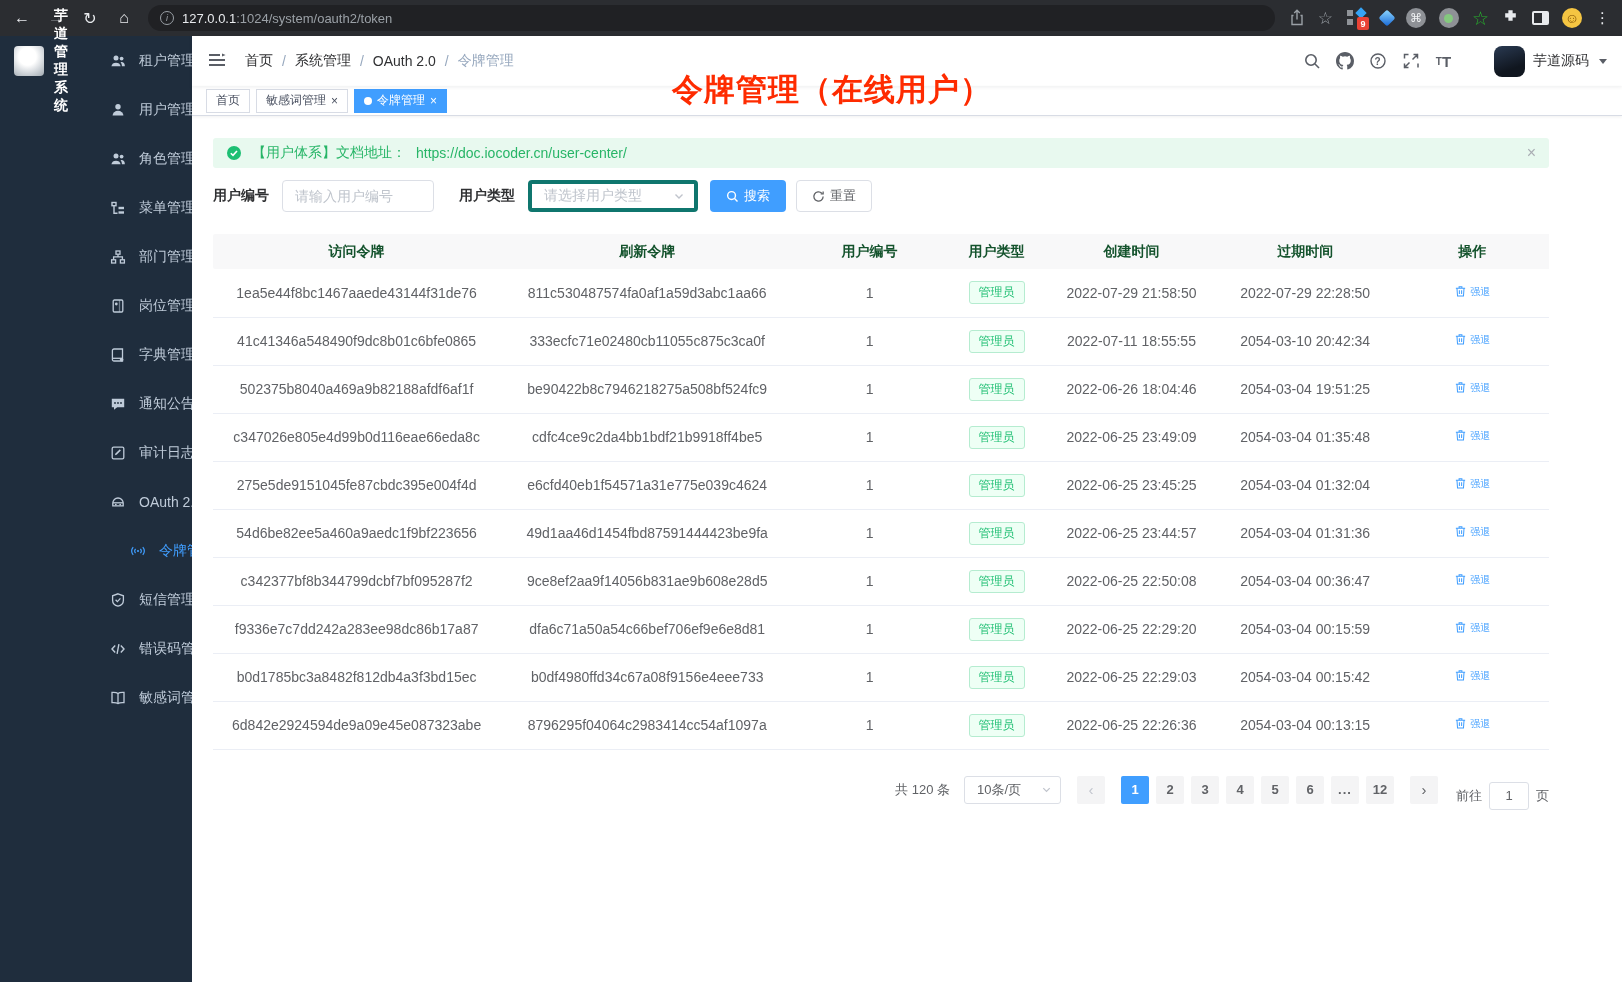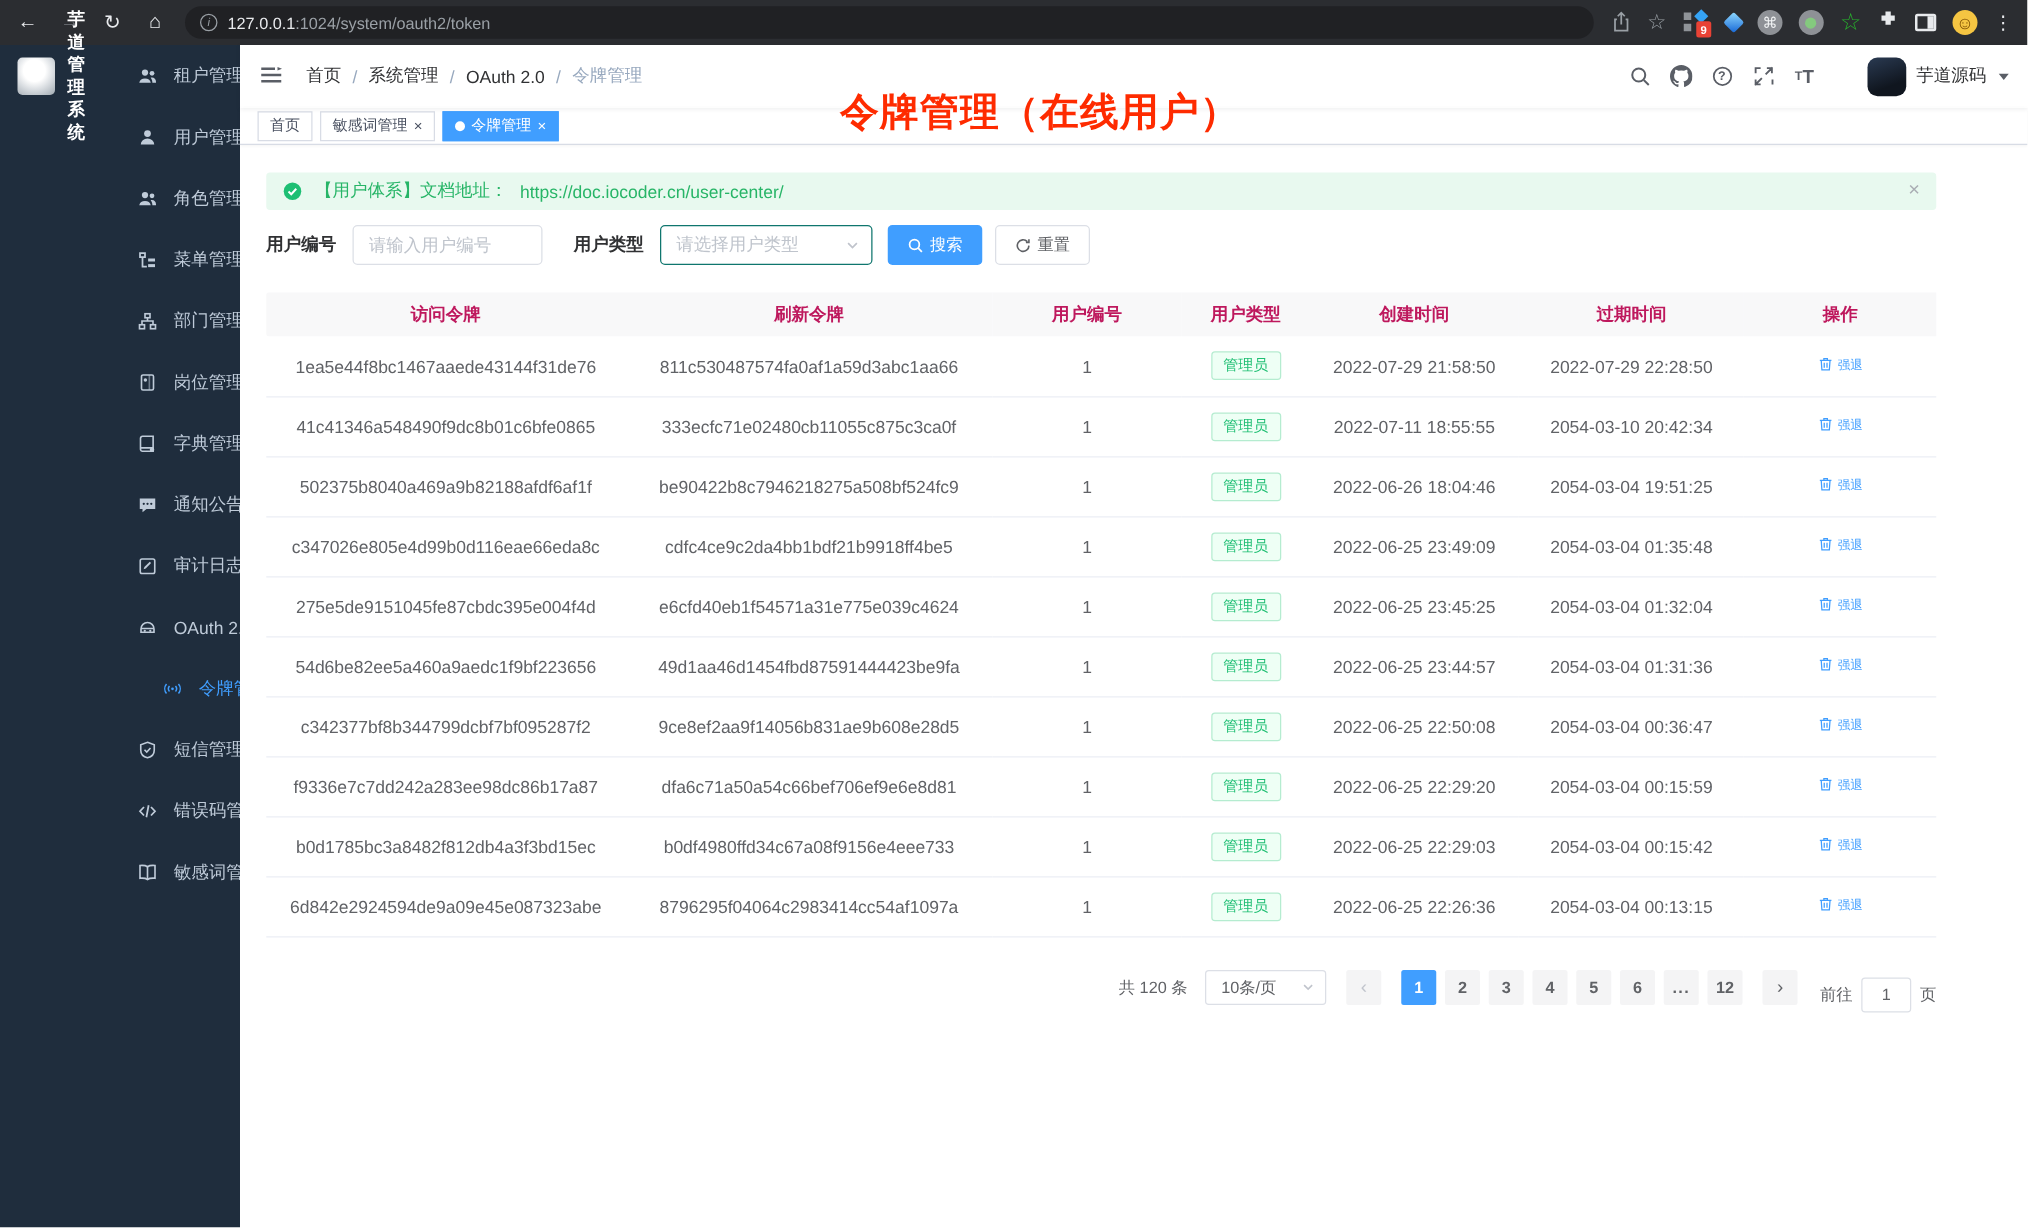--- a/index.html
+++ b/index.html
@@ -94,30 +94,30 @@
     font-size:14px; color:#27b567; }
   .alert-check svg { width:16px; height:16px; display:block; }
   .alert-link { color:#27b567; text-decoration:none; }
   .alert-close { margin-left:auto; color:#a9adb3; font-size:16px; cursor:pointer; line-height:1; }
 
   .filter { display:flex; align-items:center; margin-top:12px; font-size:14px; }
   .f-label { font-weight:bold; color:#303133; margin-right:13px; }
   .f-label.second { margin-left:25px; }
   .f-input { width:152px; height:32px; border:1px solid #dcdfe6; border-radius:4px; padding:0 12px; font-size:14px; color:#606266; outline:none; }
   .f-input::placeholder { color:#bfc4cc; }
-  .f-select { width:170px; height:32px; border:1px solid #0f766e; border-radius:4px; padding:0 9px 0 12px; display:flex;
+  .f-select { width:170px; height:32px; border:4px solid #0f766e; border-radius:4px; padding:0 9px 0 12px; display:flex;
     align-items:center; justify-content:space-between; color:#bfc4cc; background:#fff; cursor:pointer; }
   .f-select svg { width:12px; height:12px; }
   .btn { height:32px; border-radius:4px; font-size:13px; display:inline-flex; align-items:center; gap:5px; padding:0 15px; cursor:pointer; border:1px solid transparent; }
   .btn-primary { background:#409eff; color:#fff; margin-left:12px; }
   .btn-plain { background:#fff; color:#606266; border-color:#dcdfe6; margin-left:10px; }
   .btn svg { width:13px; height:13px; }
 
   table.grid { width:100%; margin-top:22px; border-collapse:collapse; font-size:14px; color:#606266; table-layout:fixed; }
-  .grid th { background:#f8f8f9; color:#be185d; font-weight:bold; height:35px; text-align:center; font-size:14px; }
+  .grid th { background:#f8f8f9; color:#14532d; font-weight:bold; height:35px; text-align:center; font-size:14px; }
   .grid td { height:48px; text-align:center; border-bottom:1px solid #ebeef5; overflow:hidden; white-space:nowrap; }
   .grid tr.hdr th:first-child { border-radius:2px 0 0 2px; }
   .tag-success { display:inline-block; padding:2px 9px; font-size:12px; color:#1fbf73; background:#eefff5;
     border:1px solid #b5ecd0; border-radius:3px; line-height:17px; }
   .op-link { color:#409eff; font-size:10px; display:inline-flex; align-items:flex-start; gap:3px; cursor:pointer; text-decoration:none; }
   .op-link svg { width:13px; height:13px; }
 
   .pagination { margin-top:20px; display:flex; align-items:center; justify-content:flex-end; gap:9px; font-size:13px; color:#606266; }
   .pg-total { margin-right:5px; }
   .pg-size { width:97px; height:28px; border:1px solid #dcdfe6; border-radius:3px; display:flex; align-items:center;

